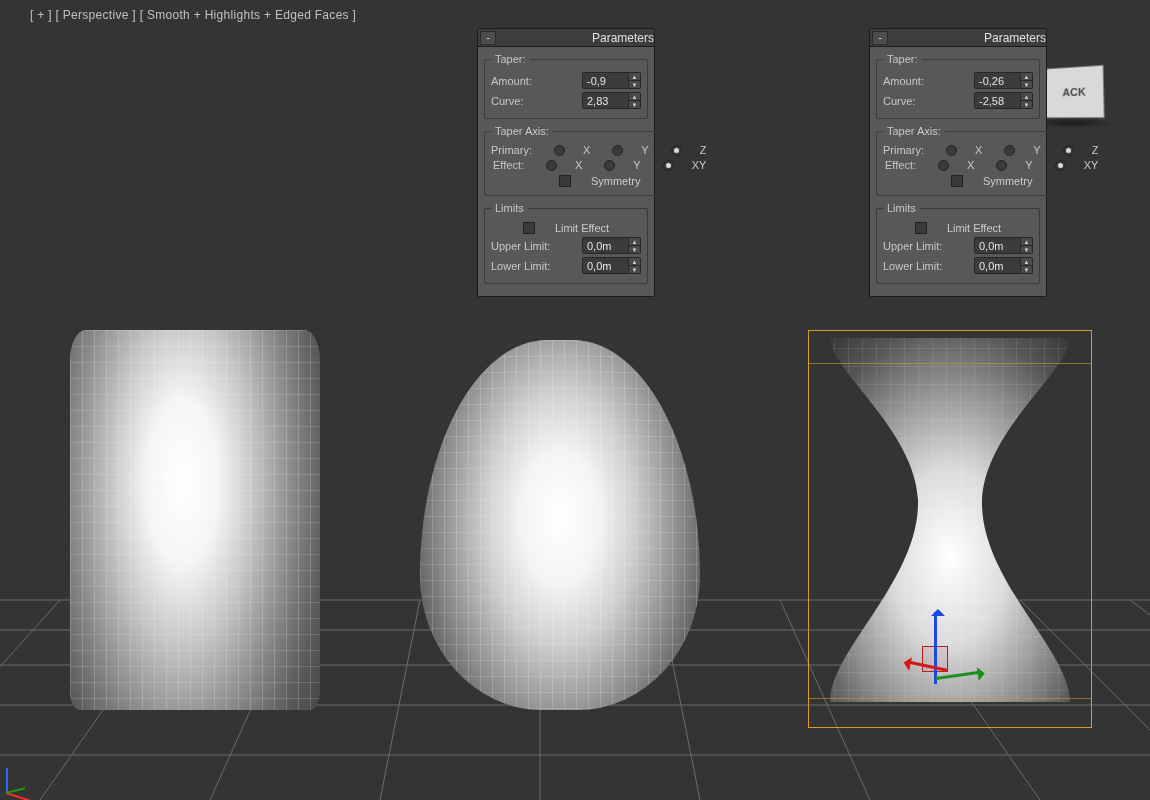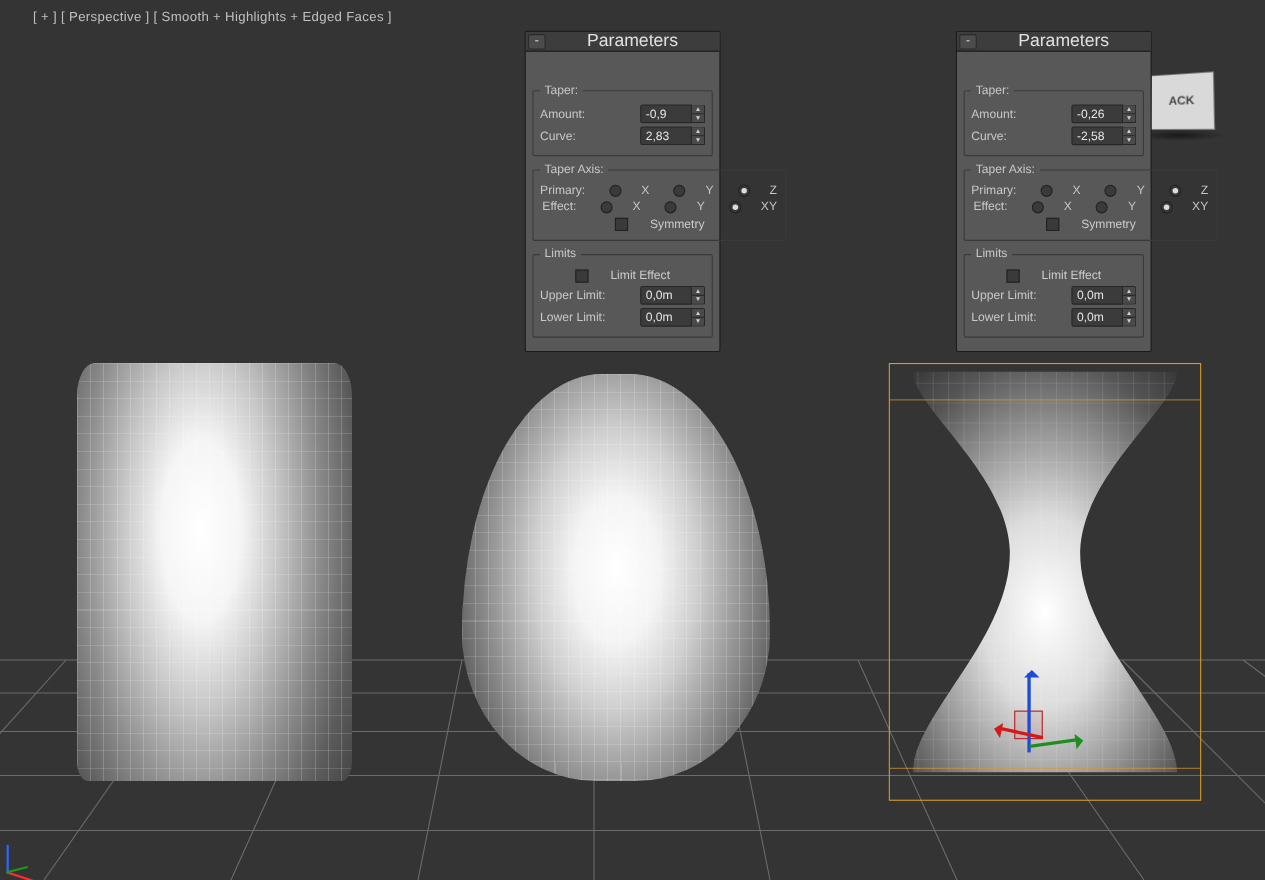--- a/index.html
+++ b/index.html
@@ -54,25 +54,25 @@
     border: 1px solid #2b2b2b;
     border-radius: 2px;
     text-align: center;
     line-height: 10px;
     font-size: 11px;
     color: #e0e0e0;
     cursor: default;
   }
   .panel-title {
     flex: 1;
-    text-align: center;
-    font-size: 16px;
+    text-align: right;
+    font-size: 12px;
     color: #e0e0e0;
   }
-  .panel-body { padding: 2px 6px 6px 6px; margin-top: 23px; }
+  .panel-body { padding: 2px 6px 6px 6px; }
   fieldset.group {
     border: 1px solid #3a3a3a;
     border-radius: 2px;
     margin: 4px 0 6px 0;
     padding: 4px 6px 6px 6px;
   }
   fieldset.group > legend {
     padding: 0 4px;
     color: #c8c8c8;
     font-size: 11px;

